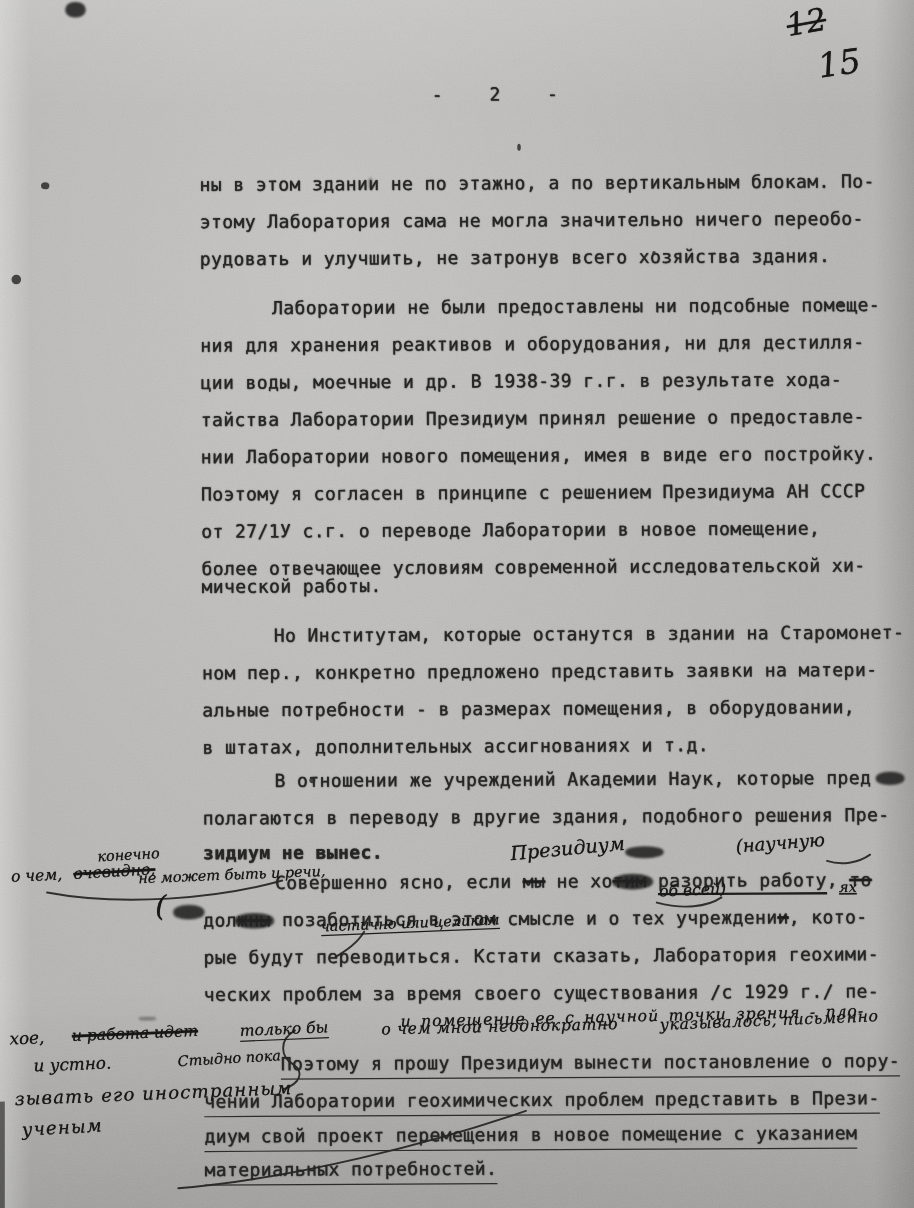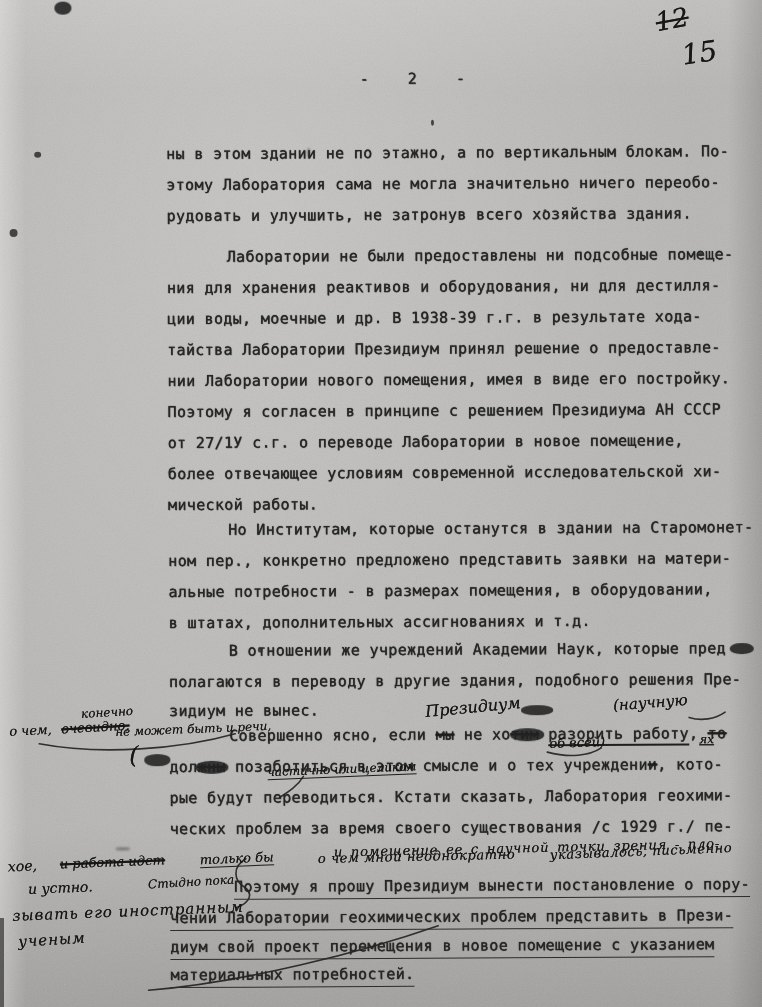--- a/index.html
+++ b/index.html
@@ -63,28 +63,28 @@
       <div class="tl" style="left: 168px; top: 175px;"><span>этому Лаборатория сама не могла значительно ничего переобо-</span></div>
       <div class="tl" style="left: 168px; top: 206px;"><span>рудовать и улучшить, не затронув всего хозяйства здания.</span></div>
       <div class="tl" style="left: 228px; top: 247px;"><span>Лаборатории не были предоставлены ни подсобные помеще-</span></div>
       <div class="tl" style="left: 168px; top: 278px;"><span>ния для хранения реактивов и оборудования, ни для дестилля-</span></div>
       <div class="tl" style="left: 168px; top: 309px;"><span>ции воды, моечные и др. В 1938-39 г.г. в результате хода-</span></div>
       <div class="tl" style="left: 168px; top: 340px;"><span>тайства Лаборатории Президиум принял решение о предоставле-</span></div>
       <div class="tl" style="left: 168px; top: 371px;"><span>нии Лаборатории нового помещения, имея в виде его постройку.</span></div>
       <div class="tl" style="left: 168px; top: 402px;"><span>Поэтому я согласен в принципе с решением Президиума АН СССР</span></div>
       <div class="tl" style="left: 168px; top: 433px;"><span>от 27/1У с.г. о переводе Лаборатории в новое помещение,</span></div>
       <div class="tl" style="left: 168px; top: 464px;"><span>более отвечающее условиям современной исследовательской хи-</span></div>
-      <div class="tl" style="left: 168px; top: 495px;"><span>мической работы.</span></div>
+      <div class="tl" style="left: 168px; top: 479px;"><span>мической работы.</span></div>
       <div class="tl" style="left: 228px; top: 520px;"><span>Но Институтам, которые останутся в здании на Старомонет-</span></div>
       <div class="tl" style="left: 168px; top: 551px;"><span>ном пер., конкретно предложено представить заявки на матери-</span></div>
       <div class="tl" style="left: 168px; top: 582px;"><span>альные потребности - в размерах помещения, в оборудовании,</span></div>
       <div class="tl" style="left: 168px; top: 613px;"><span>в штатах, дополнительных ассигнованиях и т.д.</span></div>
       <div class="tl" style="left: 228px; top: 641px;"><span>В отношении же учреждений Академии Наук, которые пред</span></div>
       <div class="tl" style="left: 168px; top: 672px;"><span>полагаются в переводу в другие здания, подобного решения Пре-</span></div>
-      <div class="tl" style="left: 168px; top: 701px;"><span>зидиум не вынес.</span></div>
+      <div class="tl" style="left: 168px; top: 701px; font-weight: bold;"><span>зидиум не вынес.</span></div>
       <div class="tl" style="left: 228px; top: 726px;"><span>Совершенно ясно, если </span><span class="st">мы</span><span> не хо</span><span class="st">тим</span><span> </span><span class="hu">разорить работу</span><span>, </span><span class="st">то</span></div>
       <div class="tl" style="left: 168px; top: 757px;"><span>дол</span><span class="st">жны</span><span> позаботиться в этом смысле и о тех учреждени</span><span class="st">и</span><span>, кото-</span></div>
       <div class="tl" style="left: 168px; top: 788px;"><span>рые будут переводиться. Кстати сказать, Лаборатория геохими-</span></div>
       <div class="tl" style="left: 168px; top: 819px;"><span>ческих проблем за время своего существования /с 1929 г./ пе-</span></div>
       <div class="tl ul" style="left: 232px; top: 877px;"><span>Поэтому я прошу Президиум вынести постановление о пору-</span></div>
       <div class="tl ul" style="left: 168px; top: 908px;"><span>чении Лаборатории геохимических проблем представить в Прези-</span></div>
       <div class="tl ul" style="left: 168px; top: 937px;"><span>диум свой проект перемещения в новое помещение с указанием</span></div>
       <div class="tl ul" style="left: 168px; top: 965px;"><span>материальных потребностей.</span></div>
       <div class="hw hstrike" style="left: 658px; top: 6px; font-size: 26px; transform: rotate(-10deg);">12</div>
       <div class="hw" style="left: 684px; top: 38px; font-size: 28px; transform: rotate(-8deg);">15</div>

